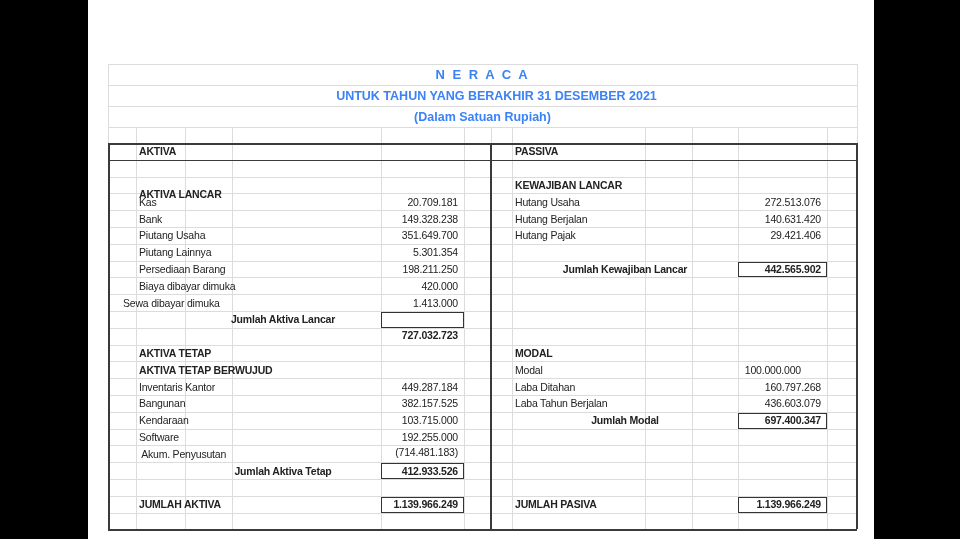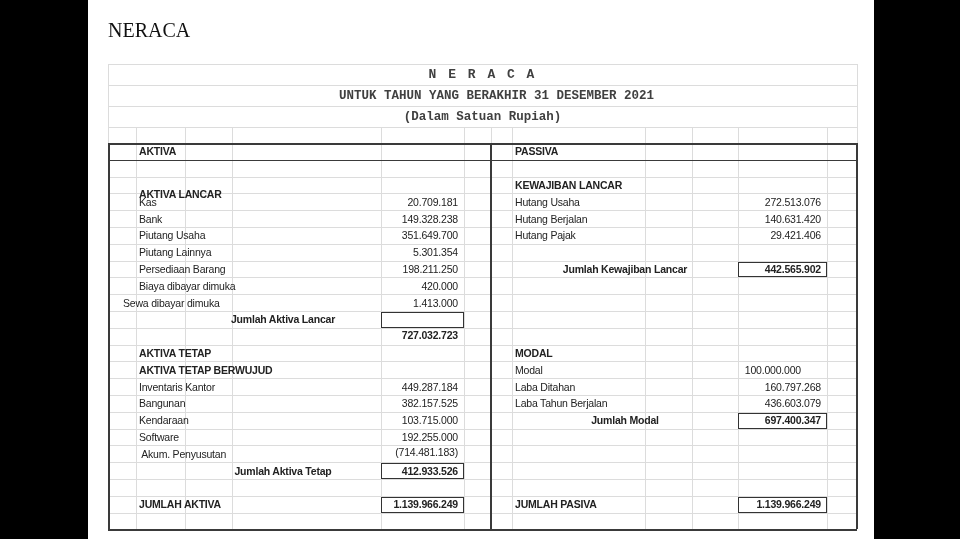--- a/index.html
+++ b/index.html
@@ -20,30 +20,29 @@
   .bl { position: absolute; background: #3a3a3a; }
   .cell {
     position: absolute; font-size: 10.5px; color: #222; white-space: nowrap;
     display: flex; align-items: center; height: 17px; letter-spacing: -0.2px;
   }
   .cell.b { font-weight: bold; }
   .cell.r { justify-content: flex-end; }
   .cell.c { justify-content: center; }
   .title-cell {
     position: absolute; left: 20px; width: 749px; display: flex; align-items: center; justify-content: center;
-    font-weight: bold; color: #404040; font-family: Liberation Mono, monospace;
+    font-weight: bold; color: #3b82f6;
   }
   .boxed { position: absolute; border: 1.2px solid #333; box-sizing: border-box; }
 </style>
 </head>
 <body>
 
 <div class="page">
   <div class="doc-title">
-    <div>NERACA</div>
   </div>
 
   <div class="sheet" id="sheet">
       <div class="gl" style="left: 20px; top: 64px; width: 749px; height: 1px;"></div>
       <div class="gl" style="left: 20px; top: 85px; width: 749px; height: 1px;"></div>
       <div class="gl" style="left: 20px; top: 106px; width: 749px; height: 1px;"></div>
       <div class="gl" style="left: 20px; top: 127px; width: 749px; height: 1px;"></div>
       <div class="gl" style="left: 20px; top: 64px; width: 1px; height: 63px;"></div>
       <div class="gl" style="left: 769px; top: 64px; width: 1px; height: 63px;"></div>
       <div class="gl" style="left: 20px; top: 127px; width: 1px; height: 16px;"></div>

